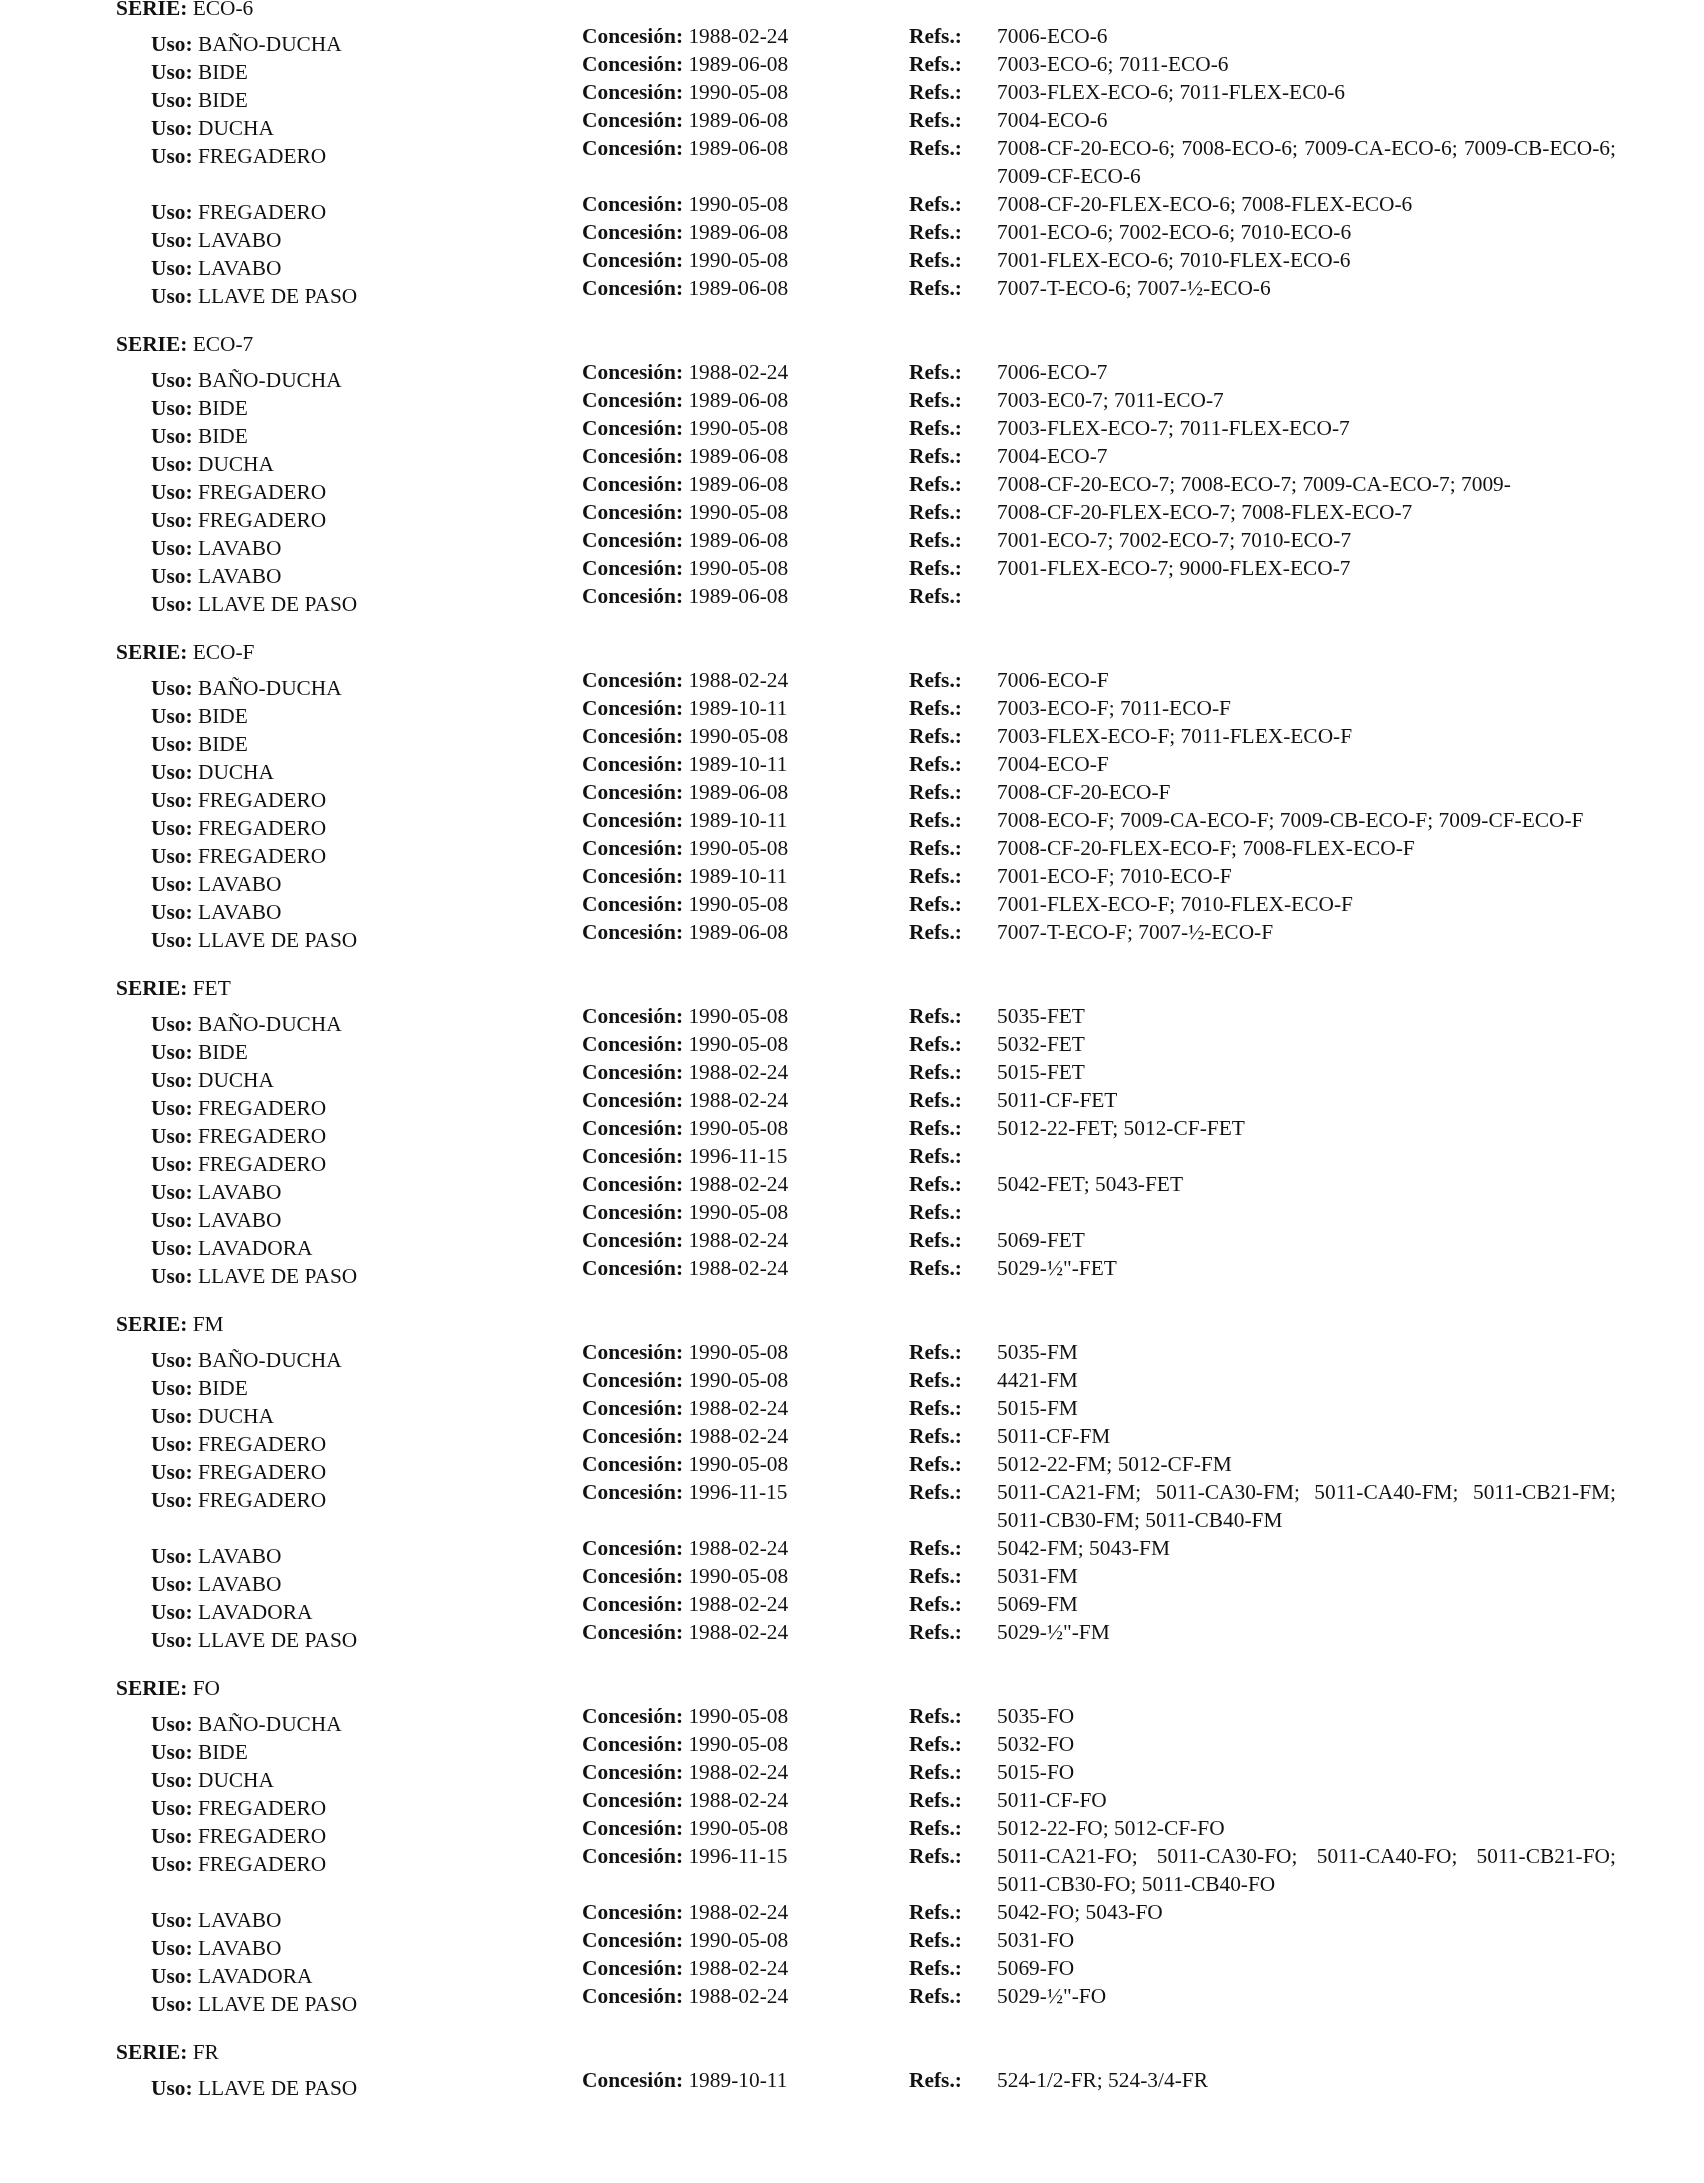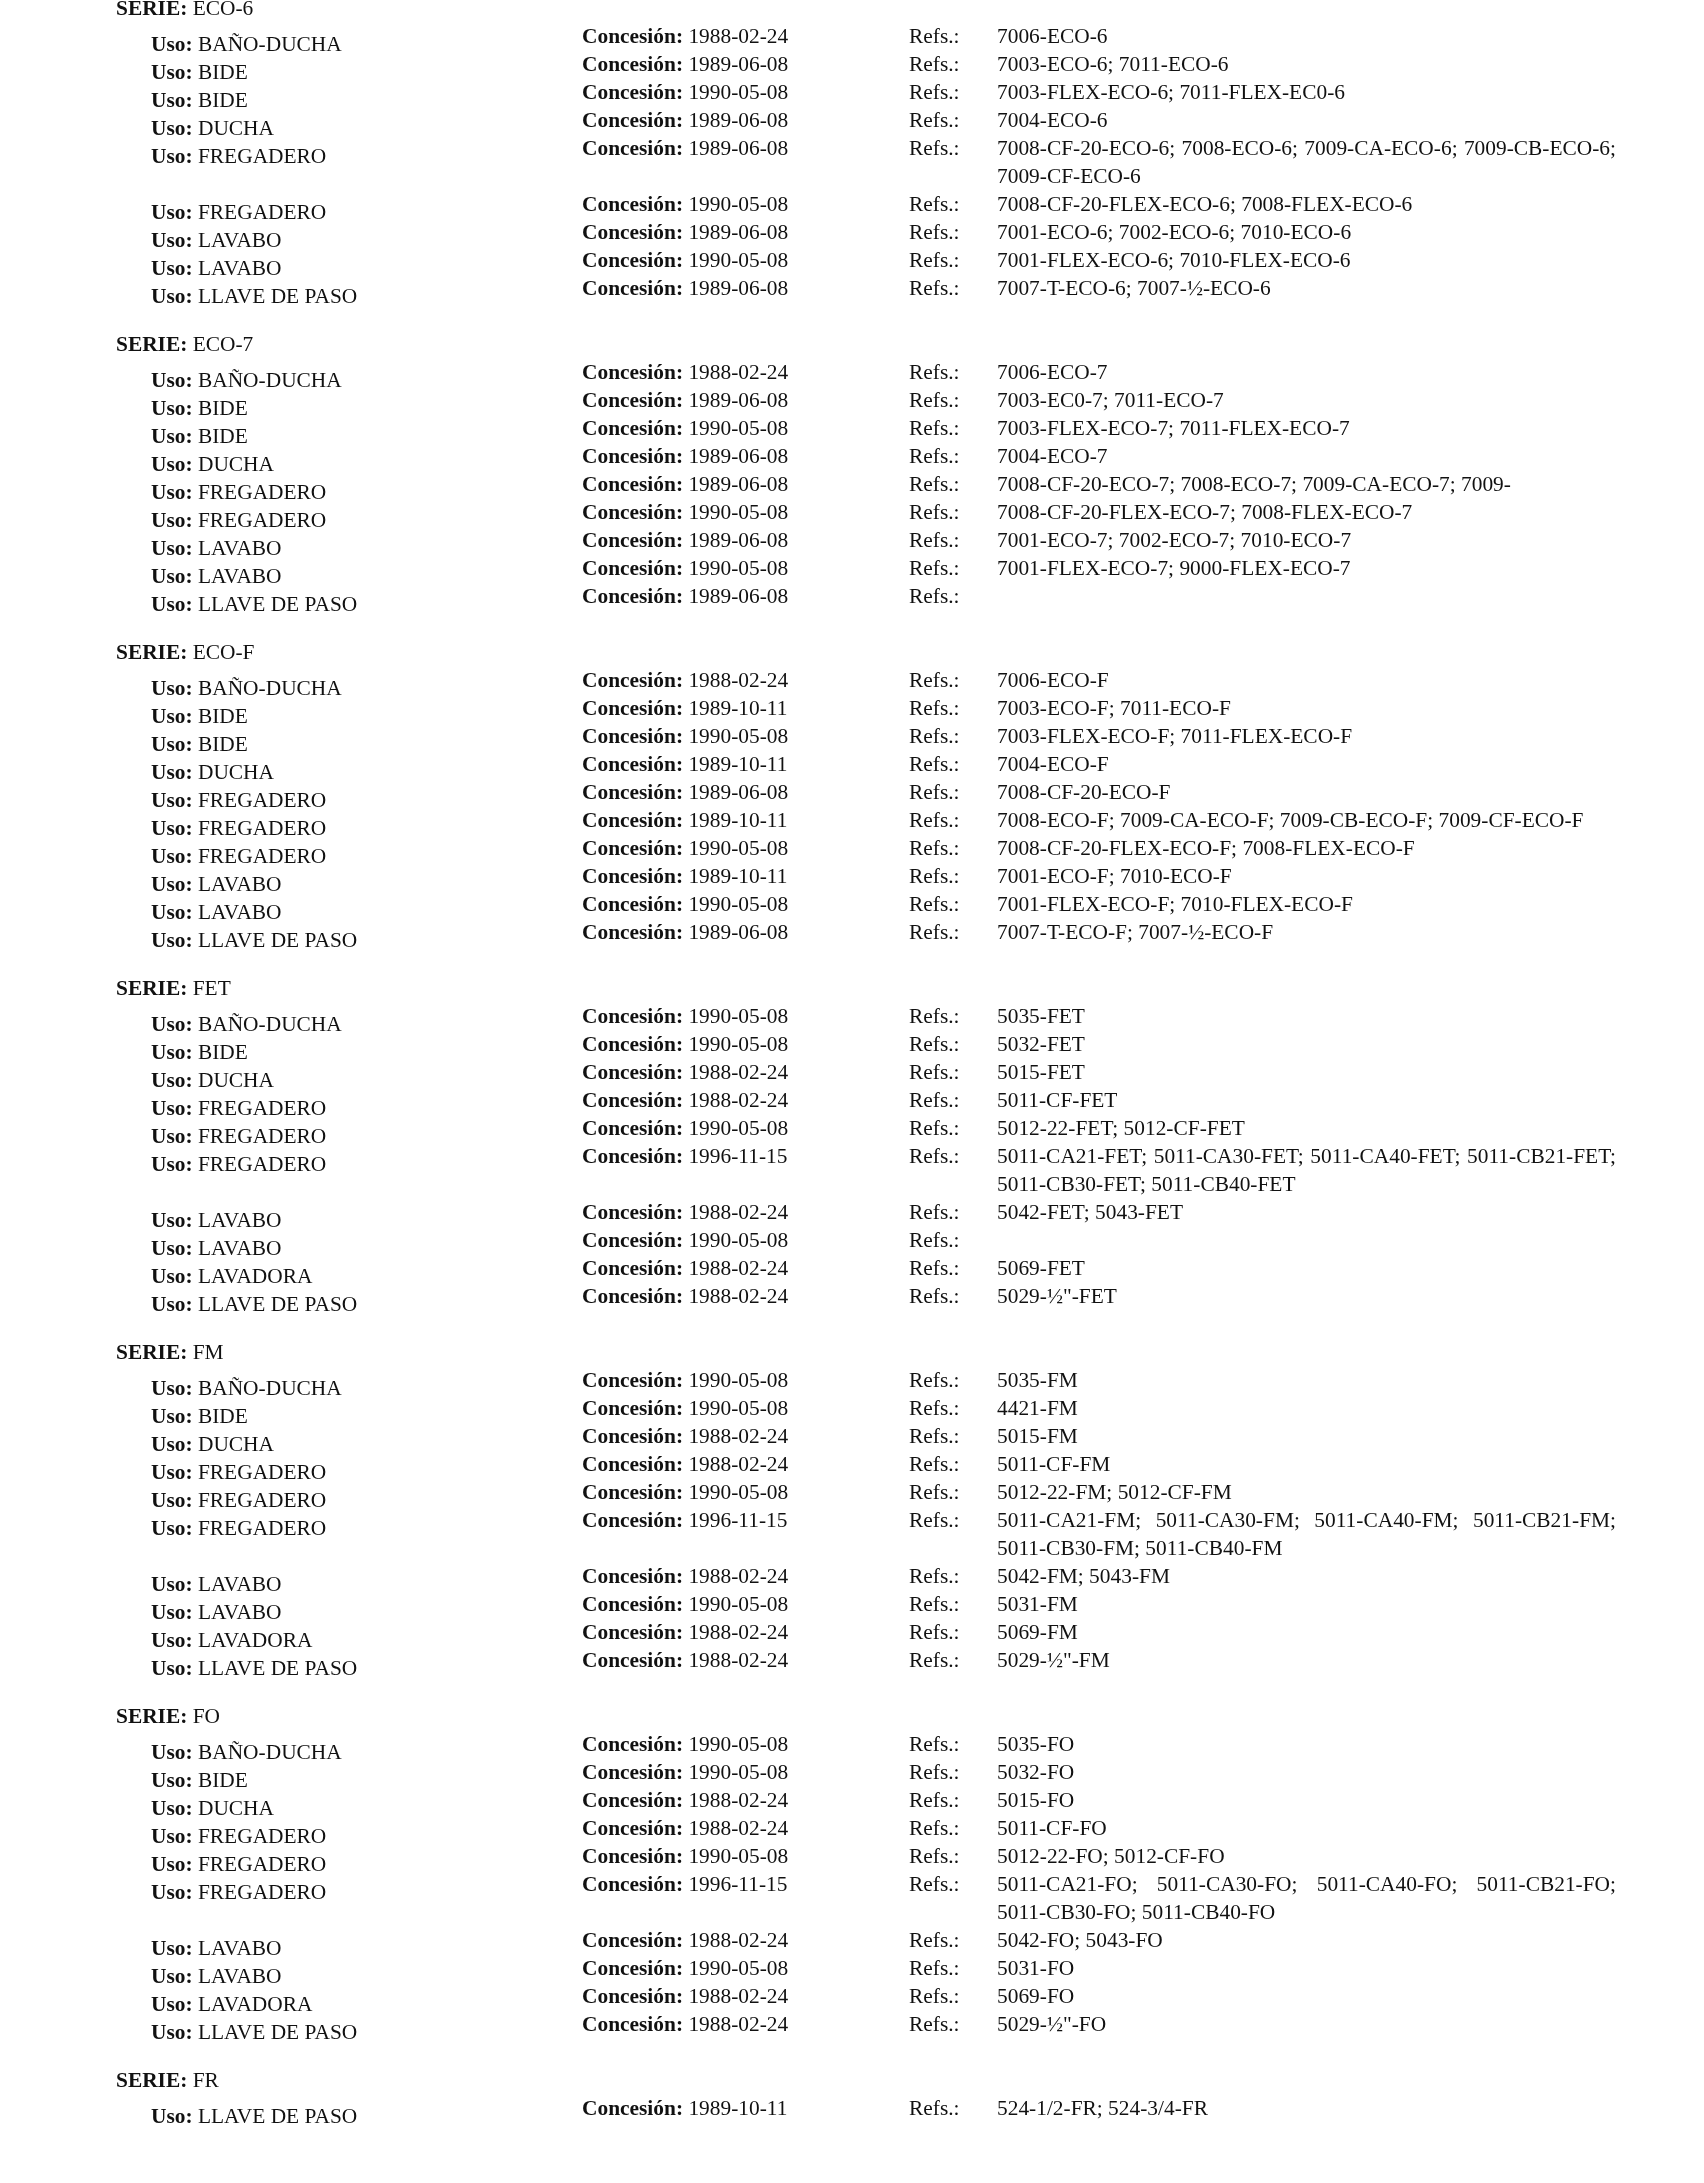--- a/index.html
+++ b/index.html
@@ -13,21 +13,21 @@
     font-size: 21.4px;
     line-height: 28px;
   }
   .page { position: absolute; left: 0; top: -5.9px; width: 1705px; }
   .serie { margin-bottom: 28px; }
   .serie-head { padding-left: 116px; height: 28px; white-space: nowrap; }
   .serie-head .k { font-weight: bold; }
   .row { position: relative; min-height: 28px; }
   .uso { position: absolute; left: 151px; top: 8px; white-space: nowrap; }
   .con { position: absolute; left: 582px; top: 0; white-space: nowrap; }
-  .refk { position: absolute; left: 909px; top: 0; font-weight: normal; white-space: nowrap; }
+  .refk { position: absolute; left: 909px; top: 0; font-weight: bold; white-space: nowrap; }
   .refv { margin-left: 997px; width: 619px; text-align: justify; font-family: Liberation Serif, serif; }
   .k { font-weight: bold; }
 </style>
 </head>
 <body>
 
 <div class="page" id="page">
     <div class="serie">
       <div class="serie-head"><span class="k">SERIE:</span> <span>ECO-6</span></div>
       <div class="row">
@@ -233,21 +233,20 @@
       <div class="row">
         <div class="uso"><span class="k">Uso:</span> <span>FREGADERO</span></div>
         <div class="con"><span class="k">Concesión:</span> <span>1990-05-08</span></div>
         <div class="refk">Refs.:</div>
         <div class="refv">5012-22-FET; 5012-CF-FET</div>
       </div>
       <div class="row">
         <div class="uso"><span class="k">Uso:</span> <span>FREGADERO</span></div>
         <div class="con"><span class="k">Concesión:</span> <span>1996-11-15</span></div>
         <div class="refk">Refs.:</div>
-        <div class="refv">5011-CA21-FET; 5011-CA30-FET; 5011-CA40-FET; 5011-CB21-FET; 5011-CB30-FET; 5011-CB40-FET</div>
       </div>
       <div class="row">
         <div class="uso"><span class="k">Uso:</span> <span>LAVABO</span></div>
         <div class="con"><span class="k">Concesión:</span> <span>1988-02-24</span></div>
         <div class="refk">Refs.:</div>
         <div class="refv">5042-FET; 5043-FET</div>
       </div>
       <div class="row">
         <div class="uso"><span class="k">Uso:</span> <span>LAVABO</span></div>
         <div class="con"><span class="k">Concesión:</span> <span>1990-05-08</span></div>

